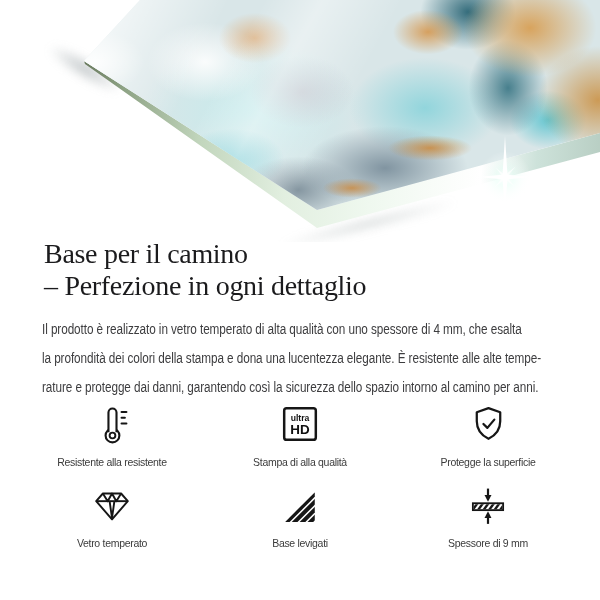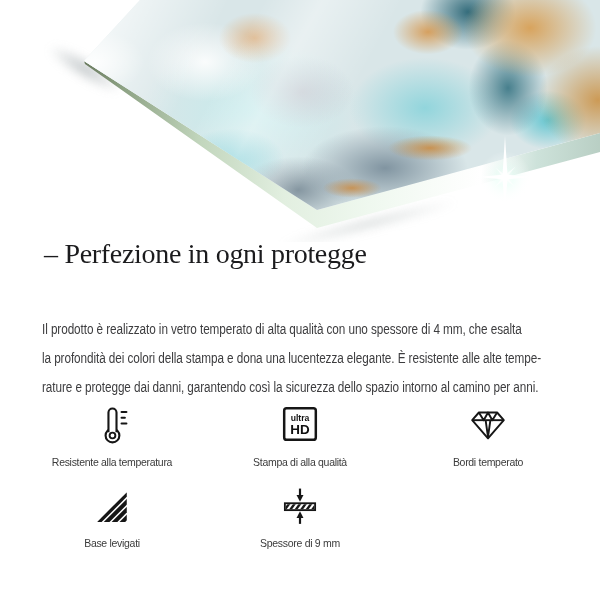--- a/index.html
+++ b/index.html
@@ -117,21 +117,22 @@
         <path d="M-28,0 L0,-2.4 L27,0 L0,2.4 Z"></path>
         <g opacity="0.75" transform="rotate(45)">
           <path d="M0,-15 L1.5,0 L0,15 L-1.5,0 Z"></path>
           <path d="M-13,0 L0,-1.5 L13,0 L0,1.5 Z"></path>
         </g>
       </g>
     </svg>
   </div>
 
   <h1 class="title">
-    <span>– Perfezione in ogni protegge</span>
+    <span>Base per il camino</span>
+    <span>– Perfezione in ogni dettaglio</span>
   </h1>
 
   <p class="description">Il prodotto è realizzato in vetro temperato di alta qualità con uno spessore di 4 mm, che esalta
 la profondità dei colori della stampa e dona una lucentezza elegante. È resistente alle alte tempe-
 rature e protegge dai danni, garantendo così la sicurezza dello spazio intorno al camino per anni.</p>
 
   <div class="features">
 
     <div class="feature">
       <div class="icon-wrap">
@@ -139,47 +140,56 @@
           <circle class="ic-stroke" cx="24.5" cy="36" r="7.2" stroke-width="2.2"></circle>
           <path d="M20.3 32.6 V12 a4.2 4.2 0 0 1 8.4 0 V32.6" fill="#ffffff" stroke="#161616" stroke-width="2.2"></path>
           <circle class="ic-stroke" cx="24.5" cy="36" r="3" stroke-width="2"></circle>
           <g stroke="#161616" stroke-width="2.2" stroke-linecap="round">
             <path d="M34 11.5 h5"></path>
               <path d="M34 17.5 h3.4"></path>
               <path d="M34 23.5 h5"></path>
           </g>
         </svg>
       </div>
-      <span class="feature-label">Resistente alla temperatura</span>
+      <span class="feature-label">Resistente alla resistente</span>
     </div>
 
     <div class="feature">
       <div class="icon-wrap">
         <svg class="icon-svg" width="46" height="46" viewBox="0 0 48 48">
           <rect class="ic-stroke" x="7.5" y="7.5" width="33" height="33" rx="2.5" stroke-width="2.6"></rect>
           <text class="uhd-text" x="24" y="21" font-size="9">ultra</text>
           <text class="uhd-text" x="24" y="34.5" font-size="14">HD</text>
         </svg>
       </div>
       <span class="feature-label">Stampa di alla qualità</span>
     </div>
 
+    <div class="feature">
+      <div class="icon-wrap">
+        <svg class="icon-svg" width="45" height="45" viewBox="0 0 48 48">
+          <path class="ic-stroke" stroke-width="2.4" stroke-linejoin="round" d="M24 6.5 L36.5 11 V20.5 C36.5 29.5 31 35.8 24 39.2 C17 35.8 11.5 29.5 11.5 20.5 V11 Z"></path>
+          <path class="ic-stroke" stroke-width="2.4" stroke-linecap="round" stroke-linejoin="round" d="M18.6 23.4 L22.8 27.6 L30.2 18.8"></path>
+        </svg>
+      </div>
+      <span class="feature-label">Protegge la superficie</span>
+    </div>
 
     <div class="feature">
       <div class="icon-wrap">
         <svg class="icon-svg" width="46" height="46" viewBox="0 0 48 48">
           <g class="ic-stroke" stroke-width="2" stroke-linejoin="round">
             <path d="M14.5 12 H33.5 L40.5 20 L24 39 L7.5 20 Z"></path>
             <path d="M7.5 20 H40.5"></path>
             <path d="M14.5 12 L19.5 20 L24 12 L28.5 20 L33.5 12"></path>
             <path d="M21.5 20 L24 37.5 M26.5 20 L24 37.5"></path>
           </g>
         </svg>
       </div>
-      <span class="feature-label">Bordi temperato</span>
+      <span class="feature-label">Vetro temperato</span>
     </div>
 
     <div class="feature">
       <div class="icon-wrap">
         <svg class="icon-svg" width="42" height="42" viewBox="0 0 48 48">
           <defs>
               <clipPath id="triclip">
                 <polygon points="7,41 41,41 41,7"></polygon>
               </clipPath>
             </defs>

